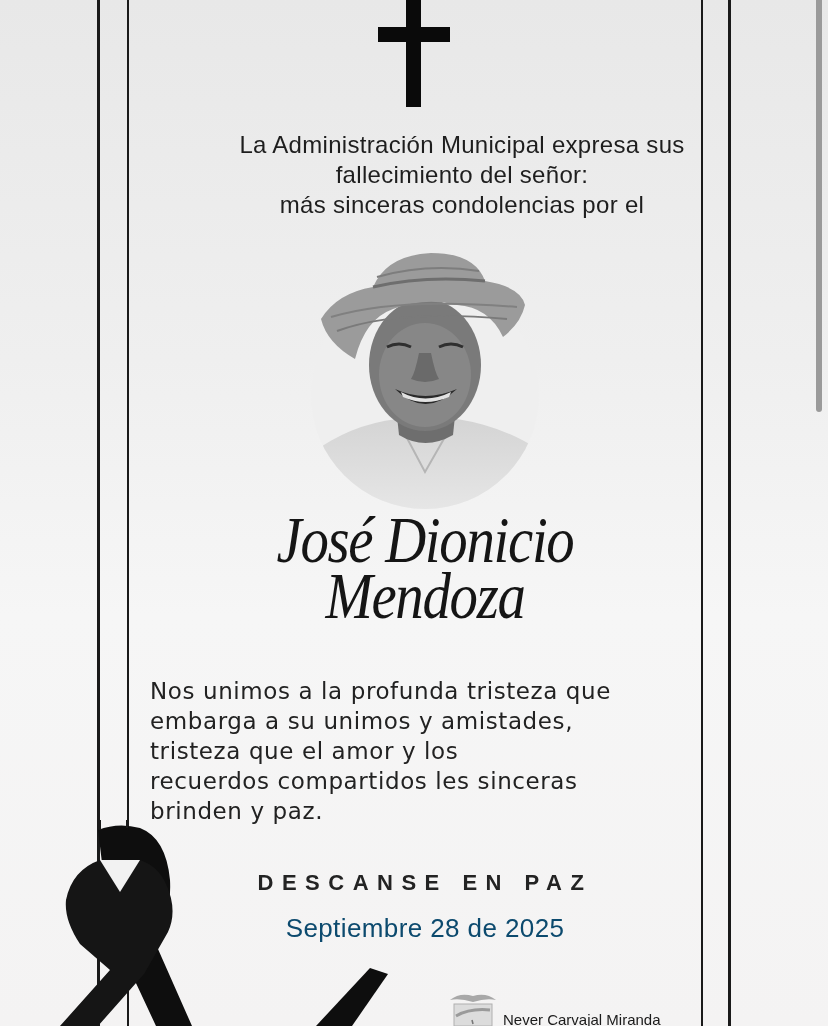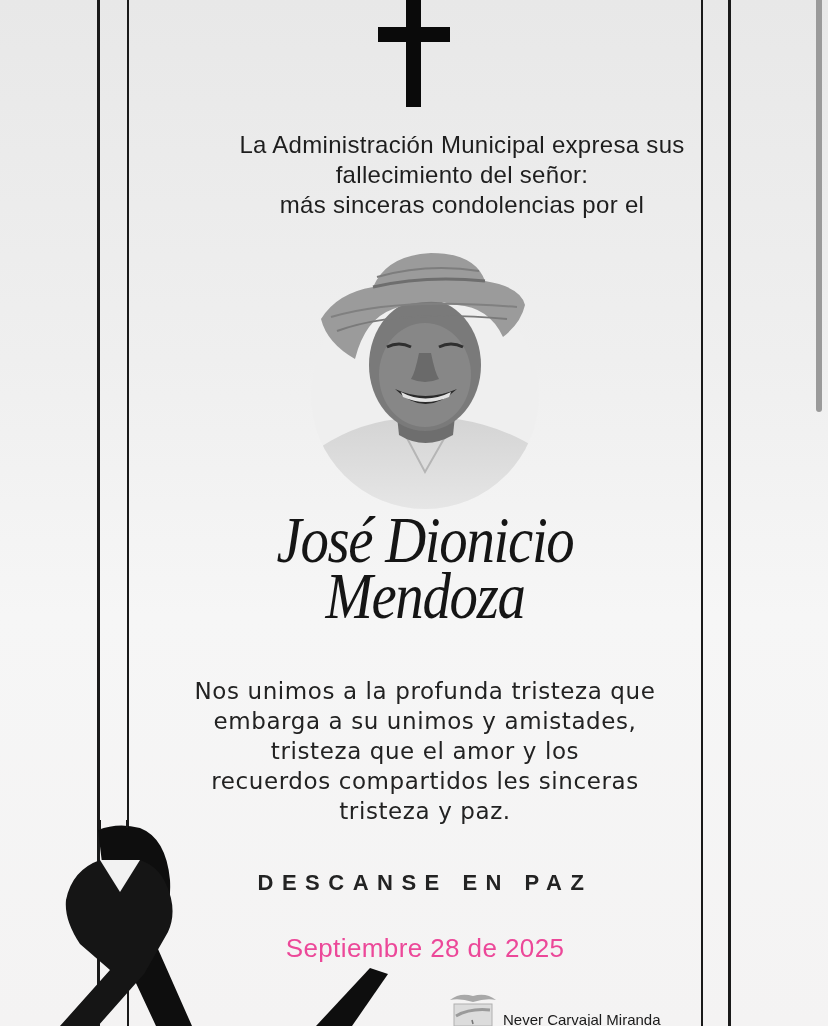--- a/index.html
+++ b/index.html
@@ -92,21 +92,20 @@
       letter-spacing: -1.5px;
       transform: scaleX(0.86);
       transform-origin: center;
     }
 
     .message {
       position: absolute;
       left: 150px;
       width: 550px;
       top: 676px;
-      text-align: center;
       font-family: "DejaVu Sans", sans-serif;
       font-size: 23px;
       line-height: 30px;
       color: #222;
       letter-spacing: 0.6px;
     }
 
     .rip {
       position: absolute;
       left: 130px;
@@ -117,25 +116,25 @@
       font-weight: bold;
       font-size: 22px;
       letter-spacing: 8.5px;
       color: #232323;
     }
 
     .date {
       position: absolute;
       left: 130px;
       width: 590px;
-      top: 933px;
+      top: 913px;
       text-align: center;
       font-family: "Liberation Sans", sans-serif;
       font-size: 26px;
-      color: #ec4899;
+      color: #0c4a6e;
       letter-spacing: 0.4px;
     }
 
     .ribbon {
       position: absolute;
       left: 40px;
       top: 820px;
       width: 360px;
       height: 206px;
     }
@@ -223,21 +222,21 @@
   <div class="name">
     <div>José Dionicio</div>
     <div>Mendoza</div>
   </div>
 
   <div class="message">
     <div>Nos unimos a la profunda tristeza que</div>
     <div>embarga a su unimos y amistades,</div>
     <div>tristeza que el amor y los</div>
     <div>recuerdos compartidos les sinceras</div>
-    <div>tristeza y paz.</div>
+    <div>brinden y paz.</div>
   </div>
 
   <div class="rip">DESCANSE EN PAZ</div>
 
   <div class="date">Septiembre 28 de 2025</div>
 
   <svg class="ribbon" viewBox="0 0 360 206">
 
     <path d="M58 10 Q78 2 100 8 Q126 18 130 60 Q132 94 114 120 L152 206 L116 206 L88 146 Q70 118 80 96 L96 62 Q102 46 96 40 L60 40 Q50 46 54 62 L68 92 Z" fill="#0e0e0e"></path>
 

